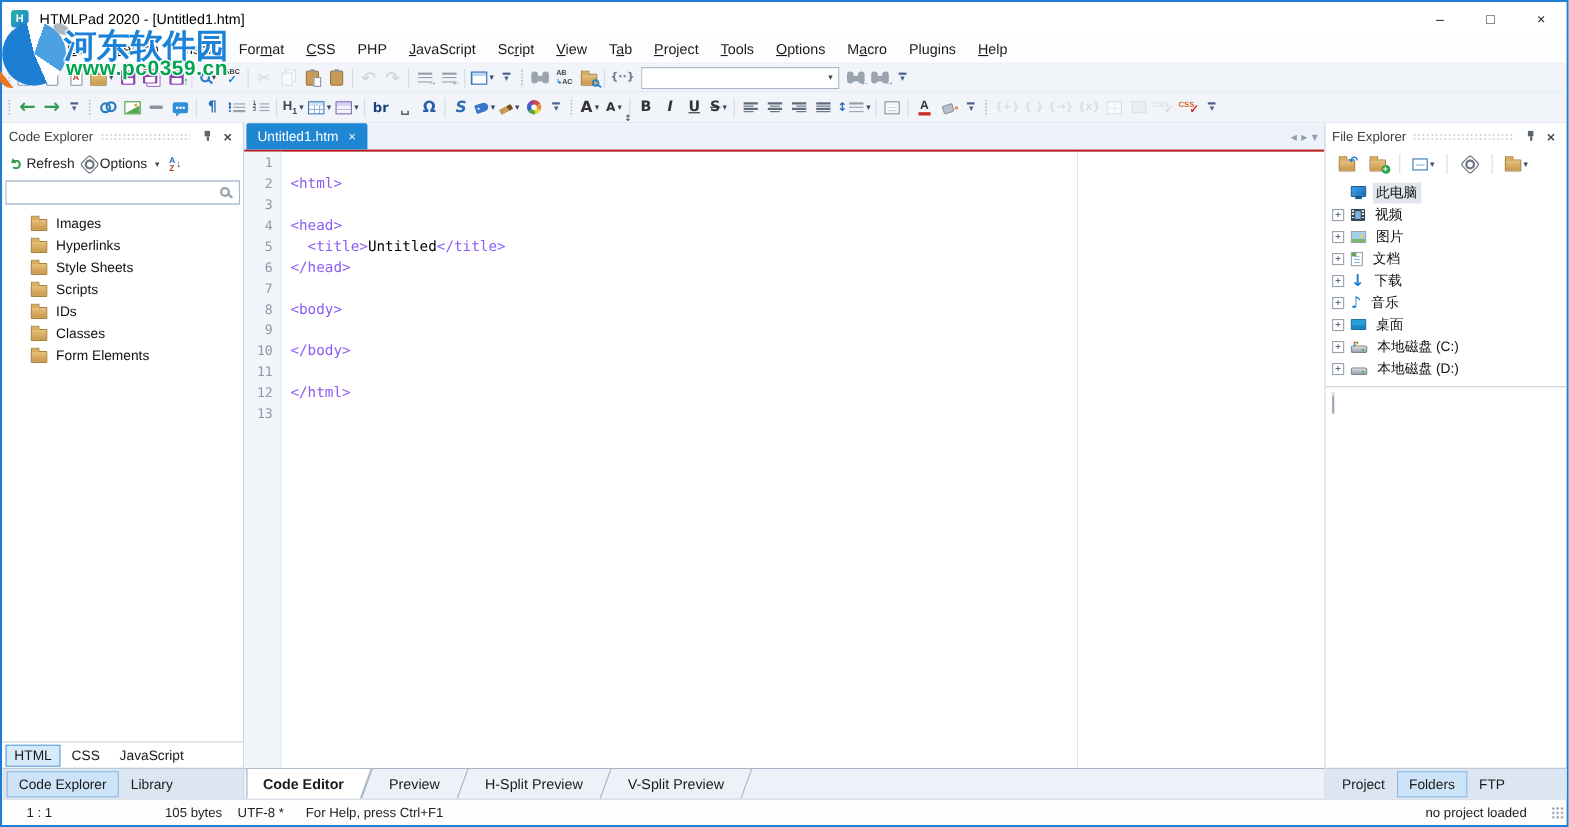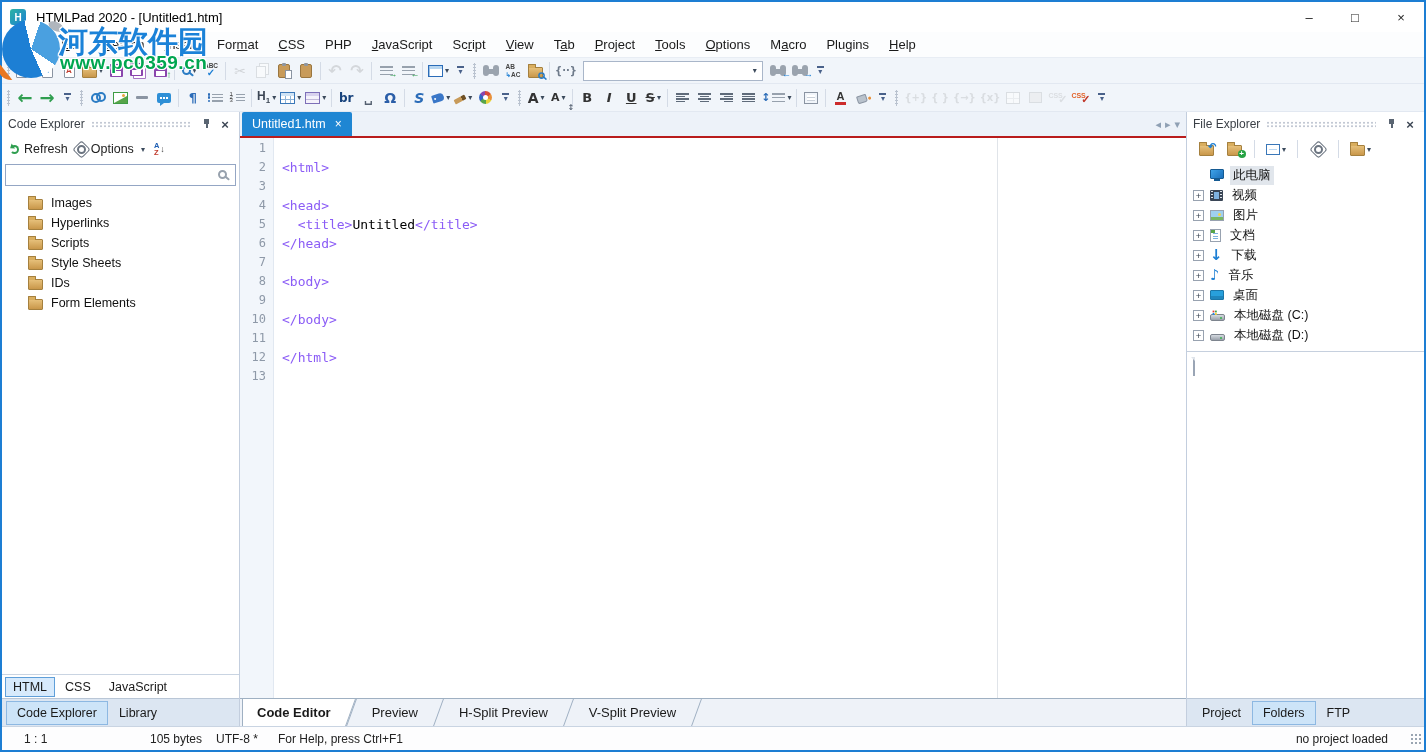--- a/index.html
+++ b/index.html
@@ -126,21 +126,21 @@
   .ic-sort em{font-style:normal;font-size:9px;color:#444;}
   .ic-refresh{width:9px;height:9px;border:2px solid #2f9e4f;border-left-color:transparent;border-radius:50%;}
   .ic-refresh::after{content:'';position:absolute;left:-5px;top:-2px;border:3px solid transparent;border-right:4px solid #2f9e4f;transform:rotate(-35deg);}
   .ic-pin{width:10px;height:10px;}
   .ic-pin::before{content:'';position:absolute;left:2px;top:0;width:5px;height:5px;background:#5a6572;}
   .ic-pin::after{content:'';position:absolute;left:4px;top:5px;width:2px;height:4px;background:#5a6572;}
   .tw-exp{width:11px;height:11px;border:1px solid #98a2b0;background:#fff;color:#3c4654;font-size:9.5px;line-height:9px;text-align:center;flex:none;display:inline-block;}
 
   
   .main{flex:1;display:flex;min-height:0;}
-  .left-panel,.right-panel{width:238px;flex:none;background:#fff;display:flex;flex-direction:column;min-height:0;}
+  .left-panel,.right-panel{width:220px;flex:none;background:#fff;display:flex;flex-direction:column;min-height:0;}
   .left-panel{border-right:1px solid #c3cede;}
   .right-panel{border-left:1px solid #c3cede;}
   .center-col{flex:1;display:flex;flex-direction:column;min-width:0;}
 
   .panel-head{height:24px;display:flex;align-items:center;padding:0 6px;flex:none;}
   .panel-title{font-size:12px;color:#3a3f46;white-space:nowrap;}
   .dots{flex:1;height:7px;margin:0 6px;background-image:radial-gradient(#c3c9d4 .8px,transparent 1px);background-size:4px 3.5px;}
   .ph-btn{display:inline-flex;align-items:center;justify-content:center;width:16px;height:16px;margin-left:2px;}
   .ic-x{font-size:13px;color:#3c4654;line-height:1;font-weight:bold;}
 
@@ -645,29 +645,33 @@
           <div class="ce-row">
             <span class="ic ic-folder"></span>
             <span class="lbl">Images</span>
           </div>
           <div class="ce-row">
             <span class="ic ic-folder"></span>
             <span class="lbl">Hyperlinks</span>
           </div>
           <div class="ce-row">
             <span class="ic ic-folder"></span>
-            <span class="lbl">Scripts</span>
+            <span class="lbl">Style Sheets</span>
           </div>
           <div class="ce-row">
             <span class="ic ic-folder"></span>
-            <span class="lbl">Style Sheets</span>
+            <span class="lbl">Scripts</span>
           </div>
           <div class="ce-row">
             <span class="ic ic-folder"></span>
             <span class="lbl">IDs</span>
+          </div>
+          <div class="ce-row">
+            <span class="ic ic-folder"></span>
+            <span class="lbl">Classes</span>
           </div>
           <div class="ce-row">
             <span class="ic ic-folder"></span>
             <span class="lbl">Form Elements</span>
           </div>
         </div>
       <div class="lang-tabs" id="lang-tabs">
           <span class="lang-tab active">HTML</span>
           <span class="lang-tab">CSS</span>
           <span class="lang-tab">JavaScript</span>

